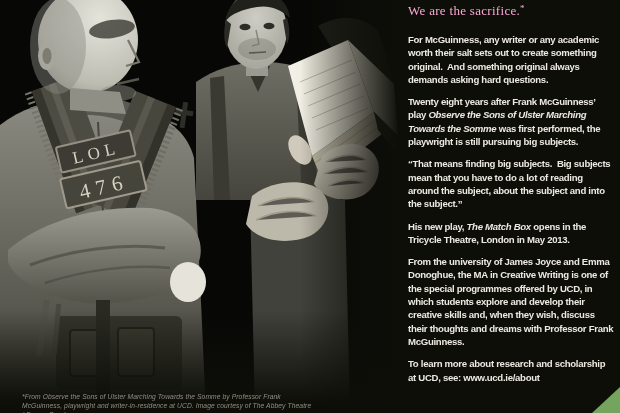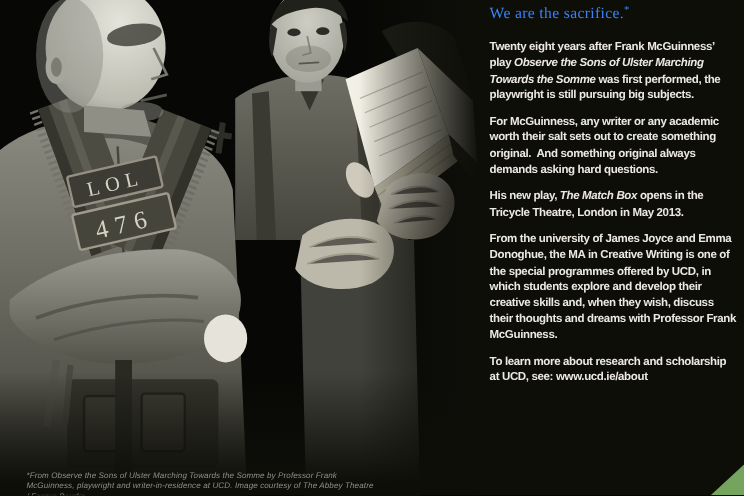--- a/index.html
+++ b/index.html
@@ -6,21 +6,21 @@
   .poster{
     position:relative;width:620px;height:413px;overflow:hidden;
     background:#0e0e09;font-family:"Liberation Sans",sans-serif;
   }
   .photo{position:absolute;left:0;top:0;}
   .text-col{
     position:absolute;left:408px;top:1px;width:206px;color:#eae7df;
   }
   .quote{
     font-family:"Liberation Serif",serif;font-weight:400;
-    font-size:13px;line-height:14px;color:#3b82f6;margin:0 0 15px 0;
+    font-size:13px;line-height:14px;color:#f9a8d4;margin:0 0 15px 0;
     letter-spacing:.3px;
   }
   .quote .ast{font-size:9px;vertical-align:4px;}
   .text-col p{
     margin:0 0 9px 0;font-size:9.6px;line-height:13.3px;font-weight:700;
     letter-spacing:-.3px;color:#ece9e1;
   }
   .text-col p em{font-style:italic;}
   .text-col p.gap-top{margin-top:0;}
   .caption{
@@ -192,22 +192,23 @@
       </g>
       <ellipse cx="188" cy="282" rx="18" ry="20" fill="#e6e4da"></ellipse>
     </g>
 
     <rect x="300" y="0" width="100" height="413" fill="url(#fadeR)"></rect>
     <rect x="0" y="310" width="400" height="103" fill="url(#fadeB)"></rect>
   </svg>
 
   <div class="text-col">
     <h1 class="quote"><span>We are the sacrifice.</span><sup class="ast">*</sup></h1>
+    <p><span>For McGuinness, any writer or any academic worth their salt sets out to create something original.&nbsp; And something original always demands asking hard questions.</span></p>
     <p><span>Twenty eight years after Frank McGuinness’ play </span><em>Observe the Sons of Ulster Marching Towards the Somme</em><span> was first performed, the playwright is still pursuing big subjects.</span></p>
-    <p><span>For McGuinness, any writer or any academic worth their salt sets out to create something original.&nbsp; And something original always demands asking hard questions.</span></p>
+    <p><span>“That means finding big subjects.&nbsp; Big subjects mean that you have to do a lot of reading around the subject, about the subject and into the subject.”</span></p>
     <p><span>His new play, </span><em>The Match Box</em><span> opens in the Tricycle Theatre, London in May 2013.</span></p>
     <p><span>From the university of James Joyce and Emma Donoghue, the MA in Creative Writing is one of the special programmes offered by UCD, in which students explore and develop their creative skills and, when they wish, discuss their thoughts and dreams with Professor Frank McGuinness.</span></p>
     <p class="gap-top"><span>To learn more about research and scholarship at UCD, see: </span><span>www.ucd.ie/about</span></p>
   </div>
 
   <div class="caption">*From Observe the Sons of Ulster Marching Towards the Somme by Professor Frank McGuinness, playwright and writer-in-residence at UCD. Image courtesy of The Abbey Theatre / Fergus Bourke.</div>
 
   <svg class="corner" width="28" height="26" viewBox="0 0 28 26">
     <polygon points="28,0 28,26 0,26" fill="#74a45e"></polygon>
   </svg>

